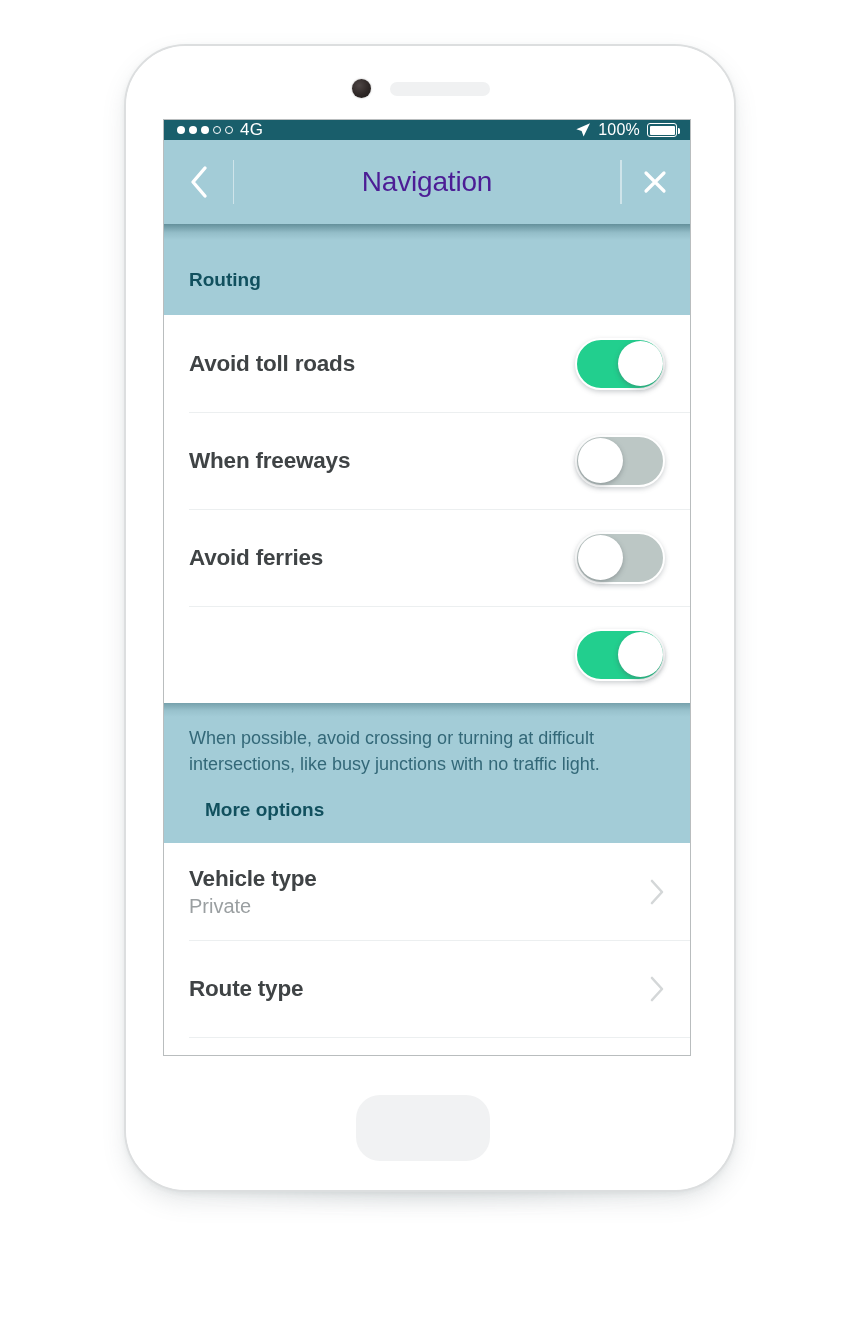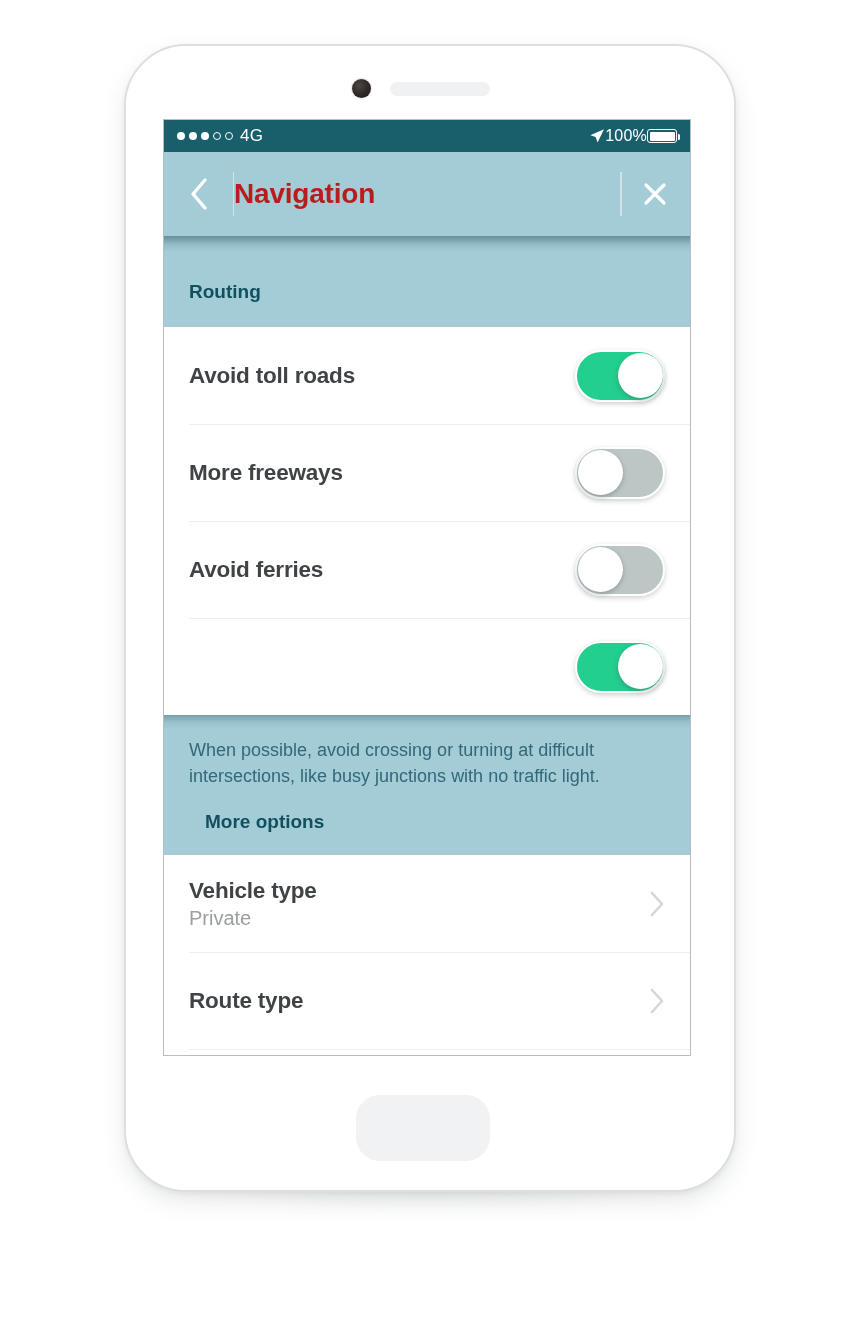--- a/index.html
+++ b/index.html
@@ -92,21 +92,21 @@
     width: 528px;
     height: 937px;
     overflow: hidden;
     background: #ffffff;
     border: 1px solid #b9bdbe;
   }
 
   
   .statusbar {
     position: relative;
-    height: 32px;
+    height: 20px;
     background: #195e6b;
     color: #ffffff;
     display: flex;
     align-items: center;
     padding: 0 13px;
     font-size: 16px;
     font-weight: bold;
   }
   .sb-left { display: flex; align-items: center; gap: 7px; }
   .dots { display: flex; align-items: center; gap: 4px; }
@@ -119,20 +119,21 @@
     left: 0; right: 0;
     text-align: center;
     font-size: 16.5px;
     font-weight: bold;
     letter-spacing: 0.2px;
   }
   .sb-right {
     margin-left: auto;
     display: flex;
     align-items: center;
+    gap: 7px;
     position: relative;
     z-index: 2;
   }
   .loc-arrow { width: 16px; height: 16px; display: block; }
   .battery-pct { font-size: 16px; font-weight: normal; letter-spacing: 0.2px; }
   .battery {
     width: 30px; height: 14px;
     border: 1.5px solid #ffffff;
     border-radius: 3px;
     position: relative;
@@ -170,23 +171,24 @@
     width: 1.5px;
     height: 44px;
     background: rgba(255,255,255,0.48);
   }
   .nav-divider.left  { right: 0; }
   .nav-divider.right { left: 0; }
   .chev-back { width: 22px; height: 34px; display: block; }
   .close-x  { width: 26px; height: 26px; display: block; }
   .nav-title {
     flex: 1;
-    color: #b91c1c;
+    text-align: center;
+    color: #4c1d95;
     font-size: 28px;
-    font-weight: bold;
+    font-weight: normal;
     letter-spacing: -0.2px;
   }
 
   
   .section-head {
     background: #a3ccd7;
     position: relative;
     padding: 0 25px;
     display: flex;
     align-items: flex-end;
@@ -390,21 +392,21 @@
       <div class="row">
         <span class="row-label">Avoid toll roads</span>
         <div class="row-right">
           <div class="toggle on">
             <span class="knob"></span>
           </div>
         </div>
       </div>
 
       <div class="row">
-        <span class="row-label">More freeways</span>
+        <span class="row-label">When freeways</span>
         <div class="row-right">
           <div class="toggle off">
             <span class="knob"></span>
           </div>
         </div>
       </div>
 
       <div class="row">
         <span class="row-label">Avoid ferries</span>
         <div class="row-right">

